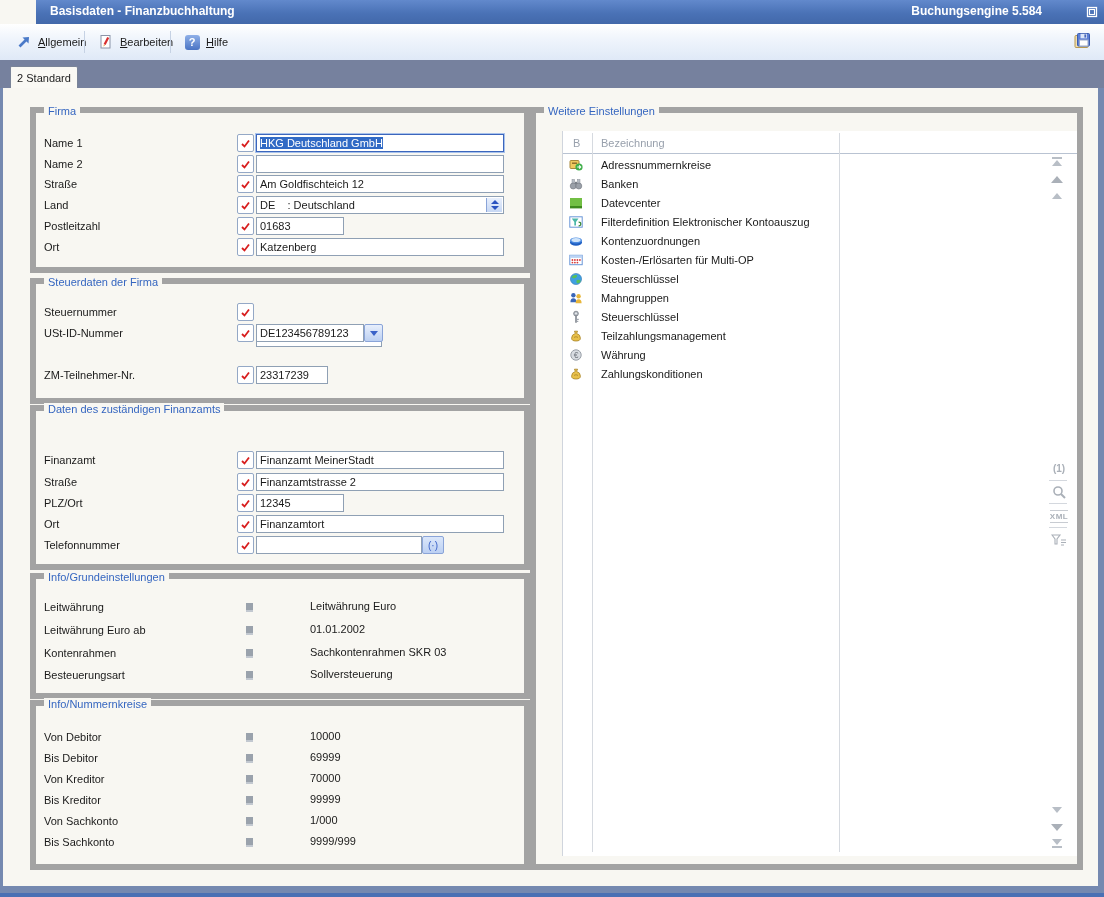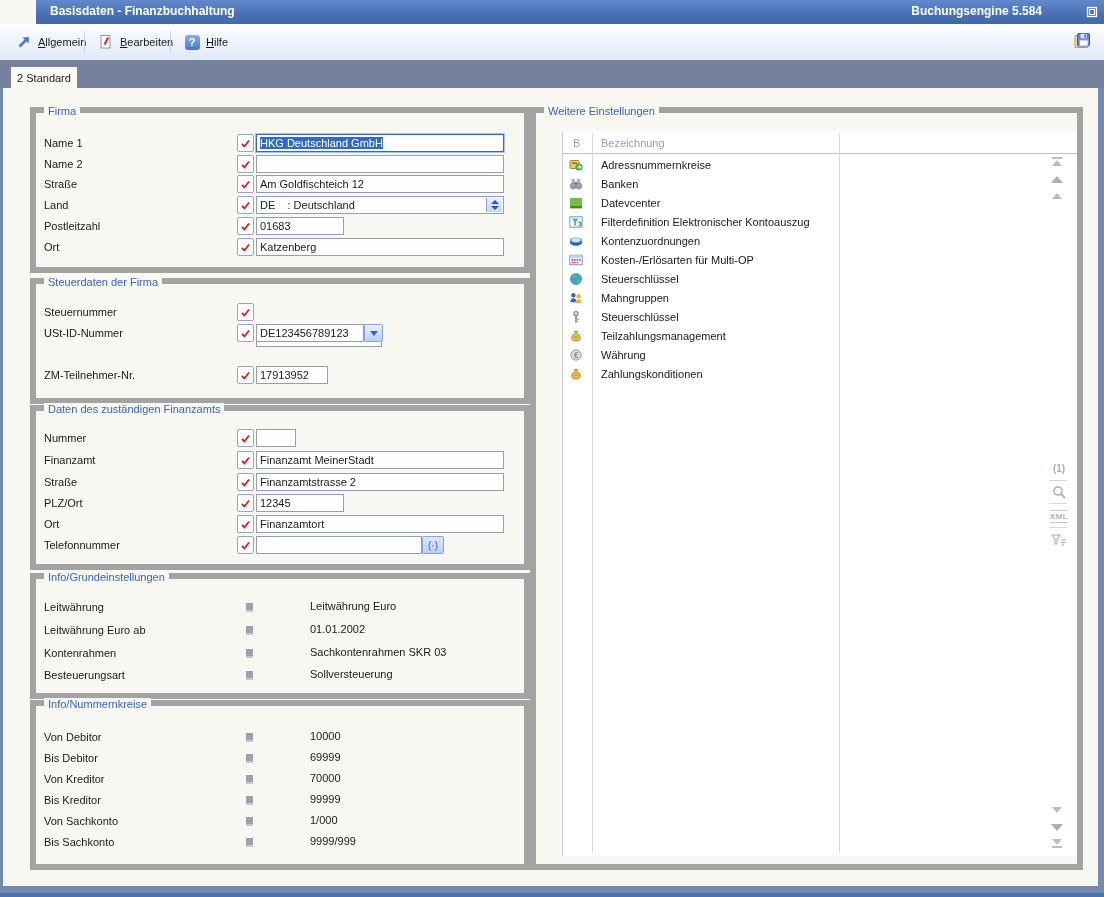--- a/index.html
+++ b/index.html
@@ -248,38 +248,27 @@
         </span>
     </div>
     <div class="frow" style="top:82px;">
       <span class="flabel">ZM-Teilnehmer-Nr.</span>
       <span class="chk">
           <svg width="11" height="11" viewBox="0 0 11 11">
             <path d="M2 6 L4.5 8.5 L9 2.5" stroke="#d81e1e" stroke-width="1.8" fill="none"></path>
           </svg>
         </span>
       <div class="tfield" style="left:212px;width:64px;">
-        <span class="val">17913952</span>
+        <span class="val">23317239</span>
       </div>
     </div>
   </div>
 
   <div class="fs" style="left:30px;top:405px;width:488px;height:153px;">
     <span class="legend">Daten des zuständigen Finanzamts</span>
-    <div class="frow" style="top:18px;">
-      <span class="flabel">Nummer</span>
-      <span class="chk">
-          <svg width="11" height="11" viewBox="0 0 11 11">
-            <path d="M2 6 L4.5 8.5 L9 2.5" stroke="#d81e1e" stroke-width="1.8" fill="none"></path>
-          </svg>
-        </span>
-      <div class="tfield" style="left:212px;width:32px;">
-        <span class="val"></span>
-      </div>
-    </div>
     <div class="frow" style="top:40px;">
       <span class="flabel">Finanzamt</span>
       <span class="chk">
           <svg width="11" height="11" viewBox="0 0 11 11">
             <path d="M2 6 L4.5 8.5 L9 2.5" stroke="#d81e1e" stroke-width="1.8" fill="none"></path>
           </svg>
         </span>
       <div class="tfield" style="left:212px;width:240px;">
         <span class="val">Finanzamt MeinerStadt</span>
       </div>

